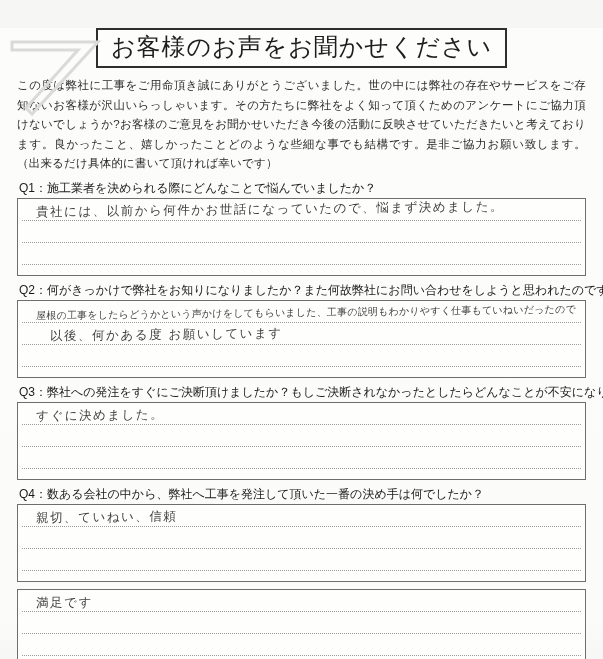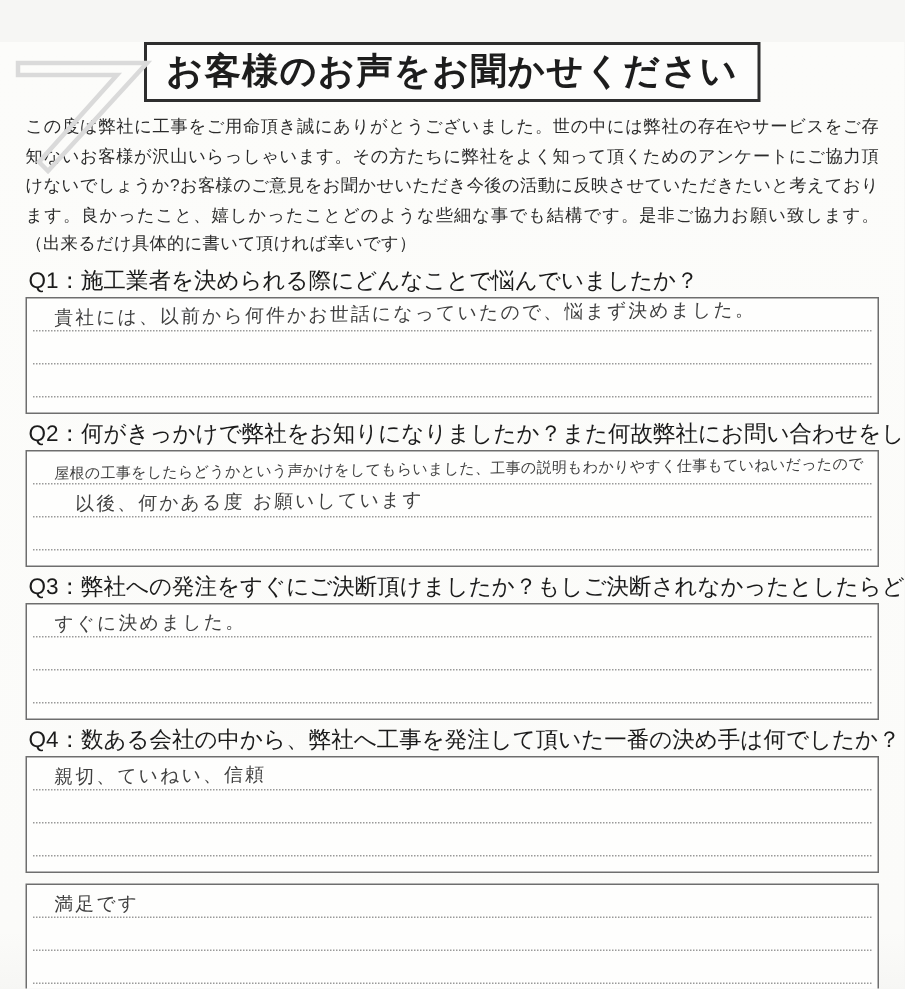--- a/index.html
+++ b/index.html
@@ -24,36 +24,36 @@
   .title-box{
     width:fit-content;
     margin:28px auto 8px auto;
     border:2px solid #2e2e2e;
     padding:1px 13px 3px 13px;
     background:#fdfdfc;
   }
   .title-box h1{
     margin:0;
     font-size:24px;
-    font-weight:bold;
+    font-weight:normal;
     letter-spacing:1px;
     color:#1d1d1d;
     white-space:nowrap;
   }
   .intro{
     font-size:11.5px;
     line-height:19.5px;
     letter-spacing:0.2px;
     text-align:justify;
     color:#2b2b2b;
     margin:6px 0 0 0;
   }
   .qblock{margin-top:7px;}
   .qlabel{
-    font-size:15px;
+    font-size:12px;
     line-height:14px;
     color:#1b1b1b;
     margin:0 0 3px 2px;
     white-space:nowrap;
   }
   .answer-box{
     box-sizing:border-box;
     height:78px;
     border:1.5px solid #6e6e6e;
     background:#fefefd;

